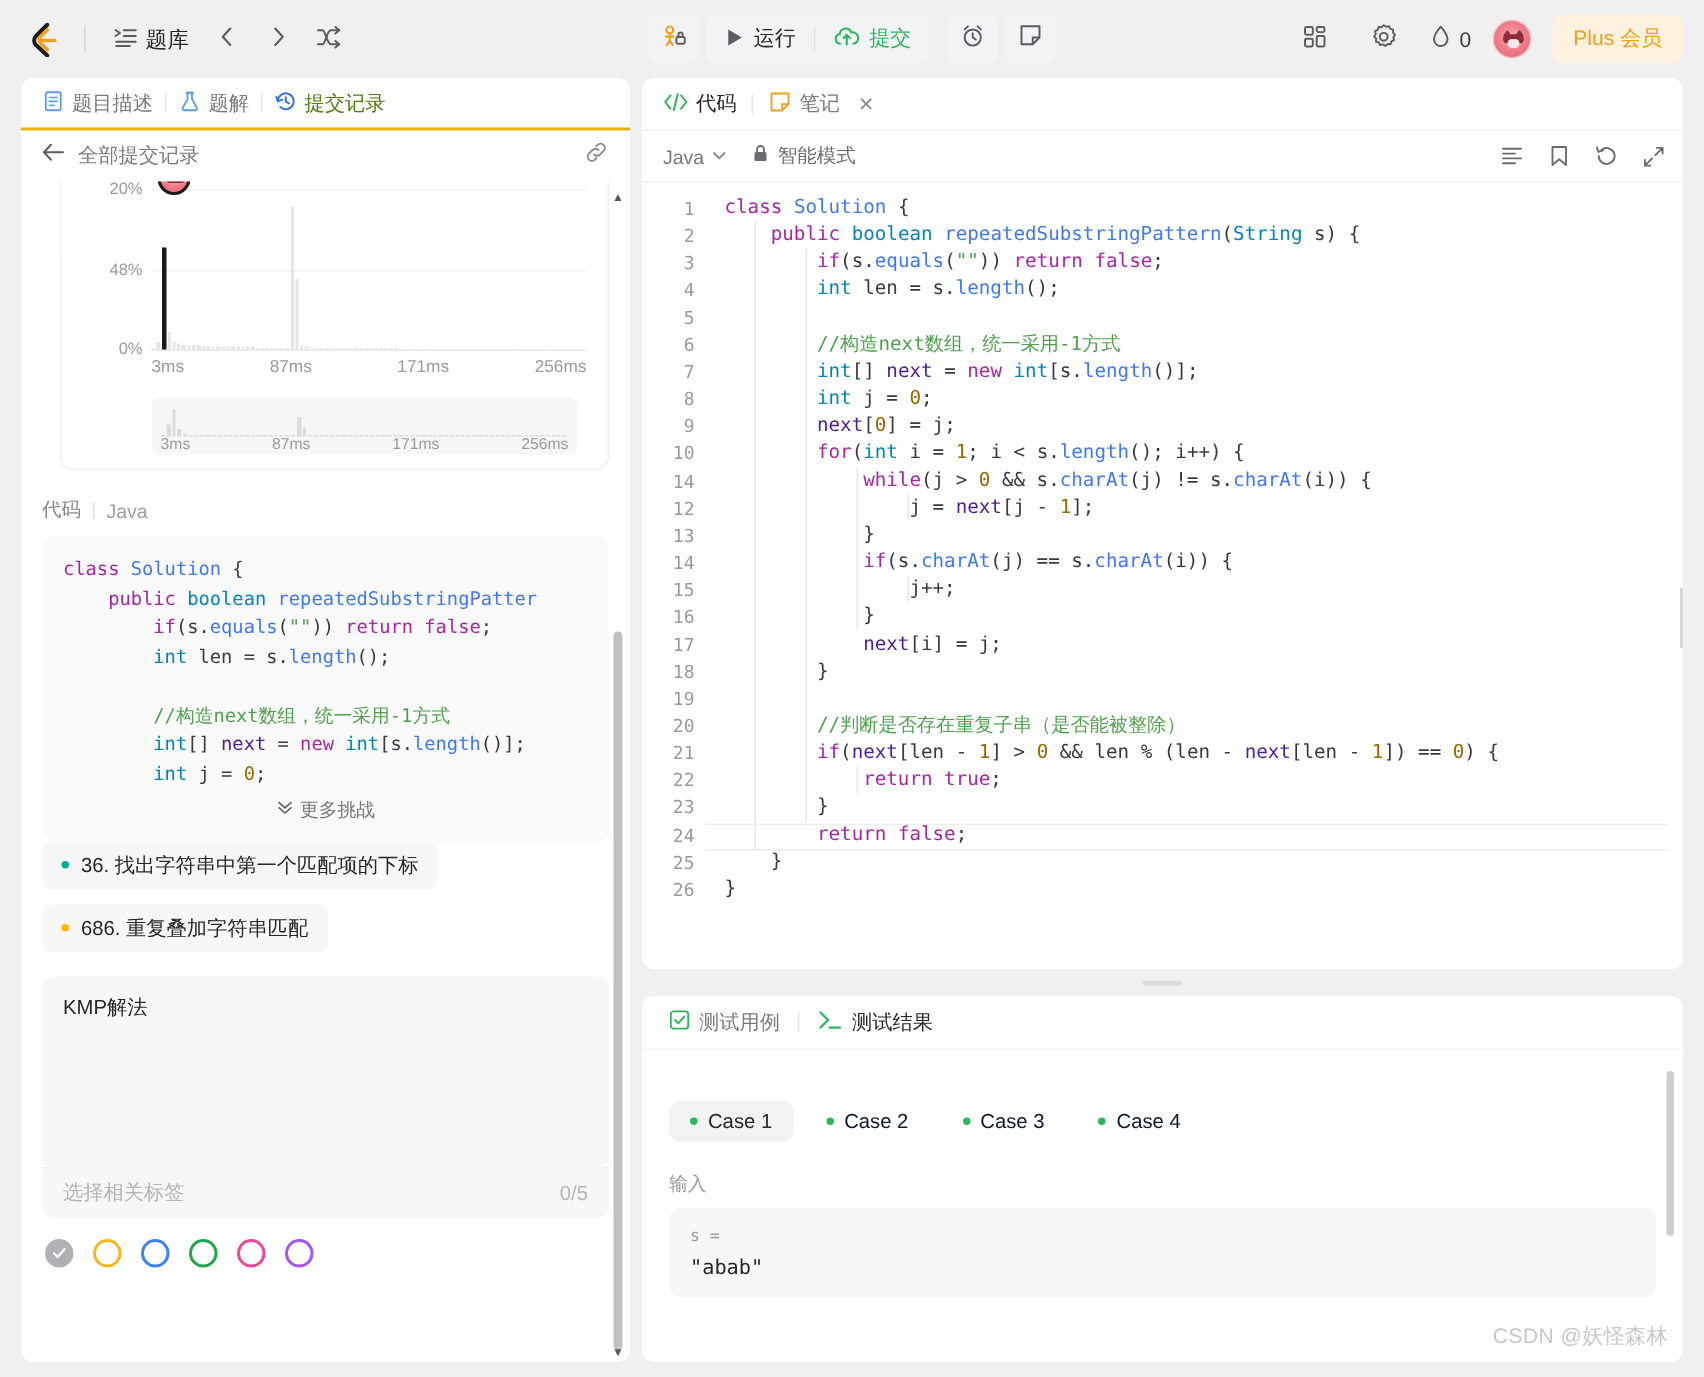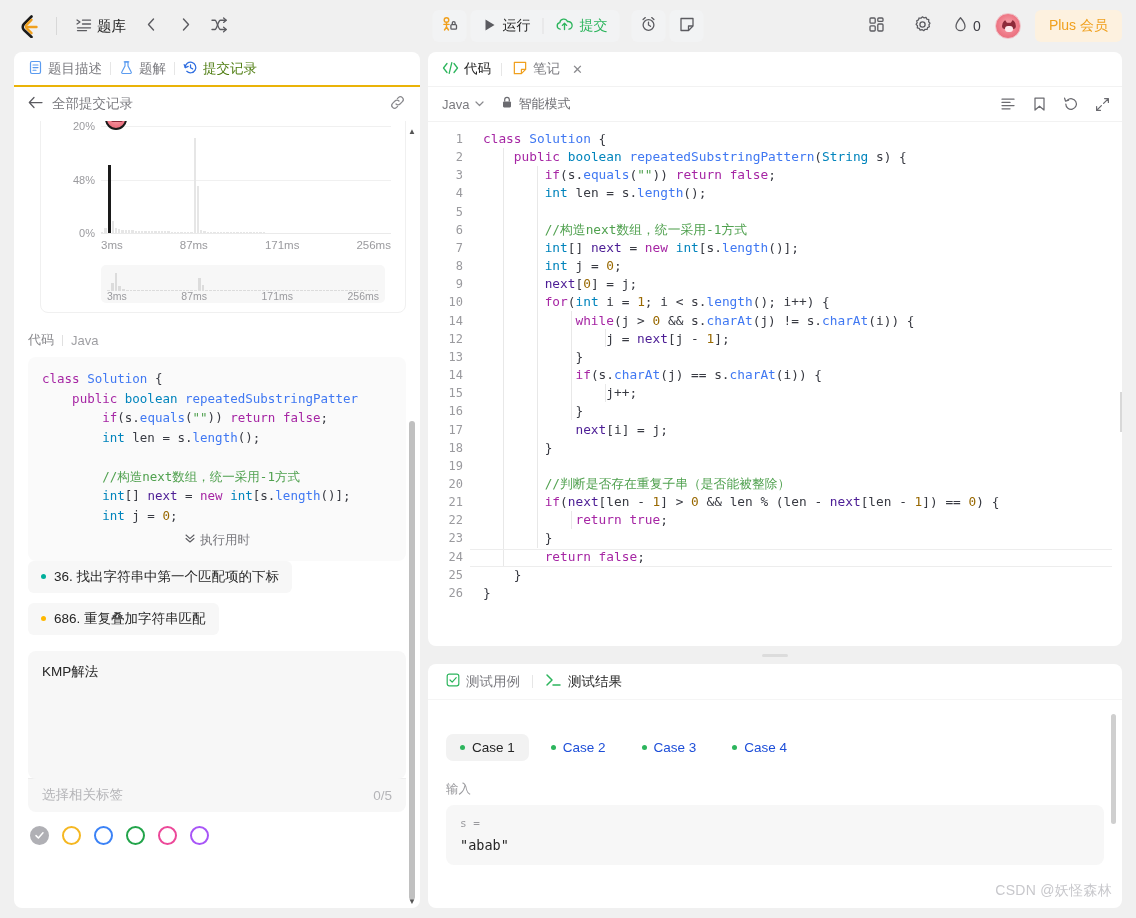--- a/index.html
+++ b/index.html
@@ -267,21 +267,21 @@
   .rp-tab { display: flex; align-items: center; gap: 6px; font-size: 13.5px; cursor: pointer; color: #3c3c43b0; }
   .rp-tab.active { color: #262626; }
   .rp-tab-sep { width: 1px; height: 13px; background: #e6e6e6; margin: 0 12px; }
   .rp-body { flex: 1 1 auto; padding: 16px 18px 0 18px; position: relative; overflow: hidden; }
   .verdict-row { display: flex; align-items: baseline; gap: 12px; }
   .verdict { font-size: 19px; color: #2db55d; font-weight: 500; }
   .runtime { font-size: 13px; color: #8a8a8e; }
   .case-row { display: flex; align-items: center; gap: 8px; margin-top: 18px; }
   .case-chip {
     display: flex; align-items: center; gap: 7px; padding: 6px 14px; border-radius: 7px;
-    font-size: 13.5px; color: #1d4ed8; cursor: pointer;
+    font-size: 13.5px; color: #0f172a; cursor: pointer;
   }
   .case-chip.active { background: #f2f2f2; color: #262626; font-weight: 500; }
   .case-dot { width: 5px; height: 5px; border-radius: 50%; background: #2db55d; }
   .io-label { font-size: 12.5px; color: #9a9a9e; margin-top: 20px; }
   .io-box {
     background: #f7f7f7; border-radius: 8px; margin-top: 7px; padding: 12px 14px;
     font-family: "DejaVu Sans Mono", monospace;
   }
   .io-key { font-size: 11px; color: #9a9a9e; }
   .io-val { font-size: 13.5px; color: #262626; margin-top: 7px; }
@@ -693,21 +693,21 @@
 
         <span class="k-cmt">//构造next数组，统一采用-1方式</span>
         <span class="k-type">int</span>[] <span class="k-var">next</span> = <span class="k-key">new</span> <span class="k-type">int</span>[s.<span class="k-fn">length</span>()];
         <span class="k-type">int</span> j = <span class="k-num">0</span>;</pre>
           <div class="more-btn">
             <span>
               <svg width="12" height="12" viewBox="0 0 12 12">
                   <path d="M2 3 L6 6.6 L10 3 M2 6.5 L6 10 L10 6.5" fill="none" stroke="#5b5b60" stroke-width="1.1" stroke-linecap="round" stroke-linejoin="round"></path>
                 </svg>
             </span>
-            <span>执行用时</span>
+            <span>更多挑战</span>
           </div>
         </div>
 
         <div>
           <div class="chip">
             <span class="dot" style="background:#00af9b"></span>
             <span>36. 找出字符串中第一个匹配项的下标</span>
           </div>
           <br>
           <div class="chip">

